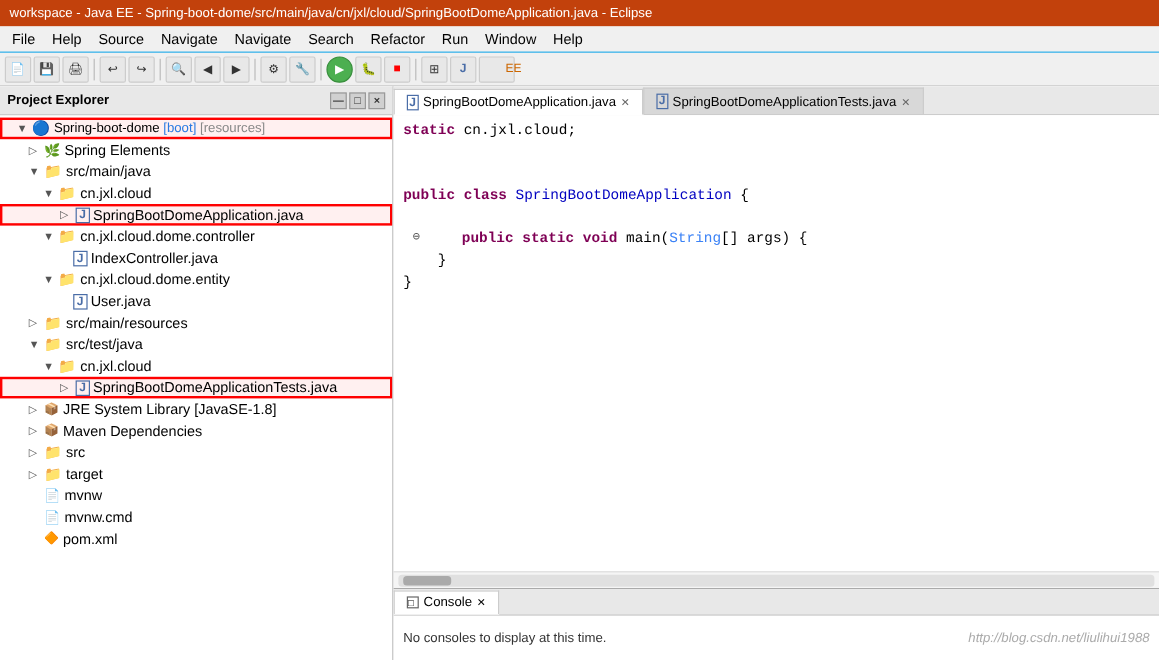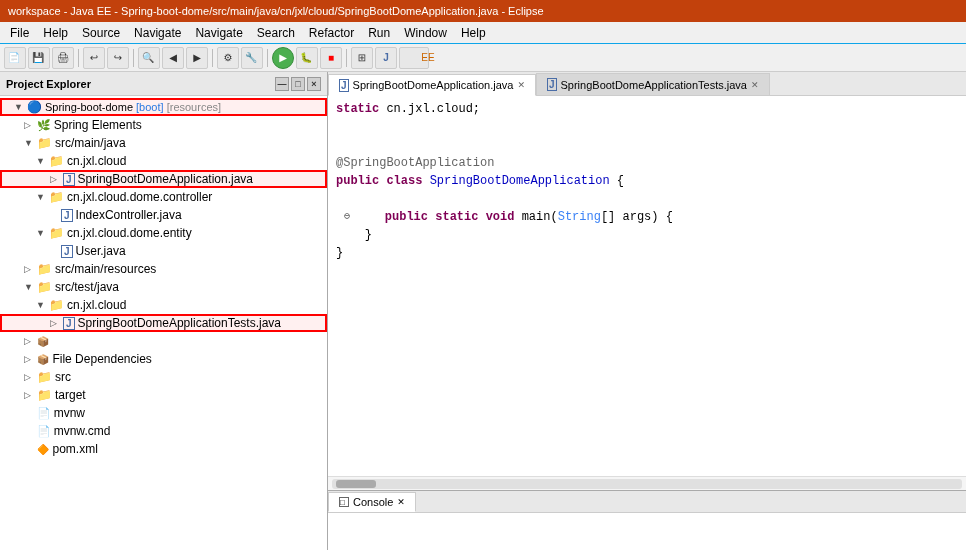--- a/index.html
+++ b/index.html
@@ -429,26 +429,27 @@
 
       <div class="tree-item tree-indent-4 highlighted">
         <span class="tree-arrow">▷</span>
         <span class="icon-java" style="color:#4a6da7; border:1px solid #4a6da7; padding:0 2px; font-size:10px;">J</span>
         <span>SpringBootDomeApplicationTests.java</span>
       </div>
 
       <div class="tree-item tree-indent-2">
         <span class="tree-arrow">▷</span>
         <span class="icon-jar">📦</span>
+        <span>JRE System Library [JavaSE-1.8]</span>
       </div>
 
       <div class="tree-item tree-indent-2">
         <span class="tree-arrow">▷</span>
         <span class="icon-jar">📦</span>
-        <span>File Dependencies</span>
+        <span>Maven Dependencies</span>
       </div>
 
       <div class="tree-item tree-indent-2">
         <span class="tree-arrow">▷</span>
         <span class="icon-folder">📁</span>
         <span>src</span>
       </div>
 
       <div class="tree-item tree-indent-2">
         <span class="tree-arrow">▷</span>
@@ -500,23 +501,20 @@
 
       <div class="code-line">
         <div class="line-content">&nbsp;</div>
       </div>
 
 
       <div class="code-line">
         <div class="line-content">&nbsp;</div>
       </div>
 
-      <div class="code-line">
-        <div class="line-content"><span class="ann">@SpringBootApplication</span></div>
-      </div>
 
       <div class="code-line">
         <div class="line-content"><span class="kw">public</span> <span class="kw">class</span> <span class="cls">SpringBootDomeApplication</span> {</div>
       </div>
 
       <div class="code-line">
         <div class="line-content">&nbsp;</div>
       </div>
 
       <div class="code-line">
@@ -542,16 +540,20 @@
     </div>
 
     <div class="bottom-panel">
       <div class="bottom-tabs">
         <div class="bottom-tab active">
           <span style="border:1px solid #666; width:10px; height:10px; display:inline-block; font-size:8px;">□</span>
           <span>Console</span>
           <span style="font-size:9px;">✕</span>
         </div>
       </div>
+      <div class="console-content">
+        <span>No consoles to display at this time.</span>
+        <span class="console-watermark">http://blog.csdn.net/liulihui1988</span>
+      </div>
     </div>
 
   </div>
 </div>
 
 </body></html>

